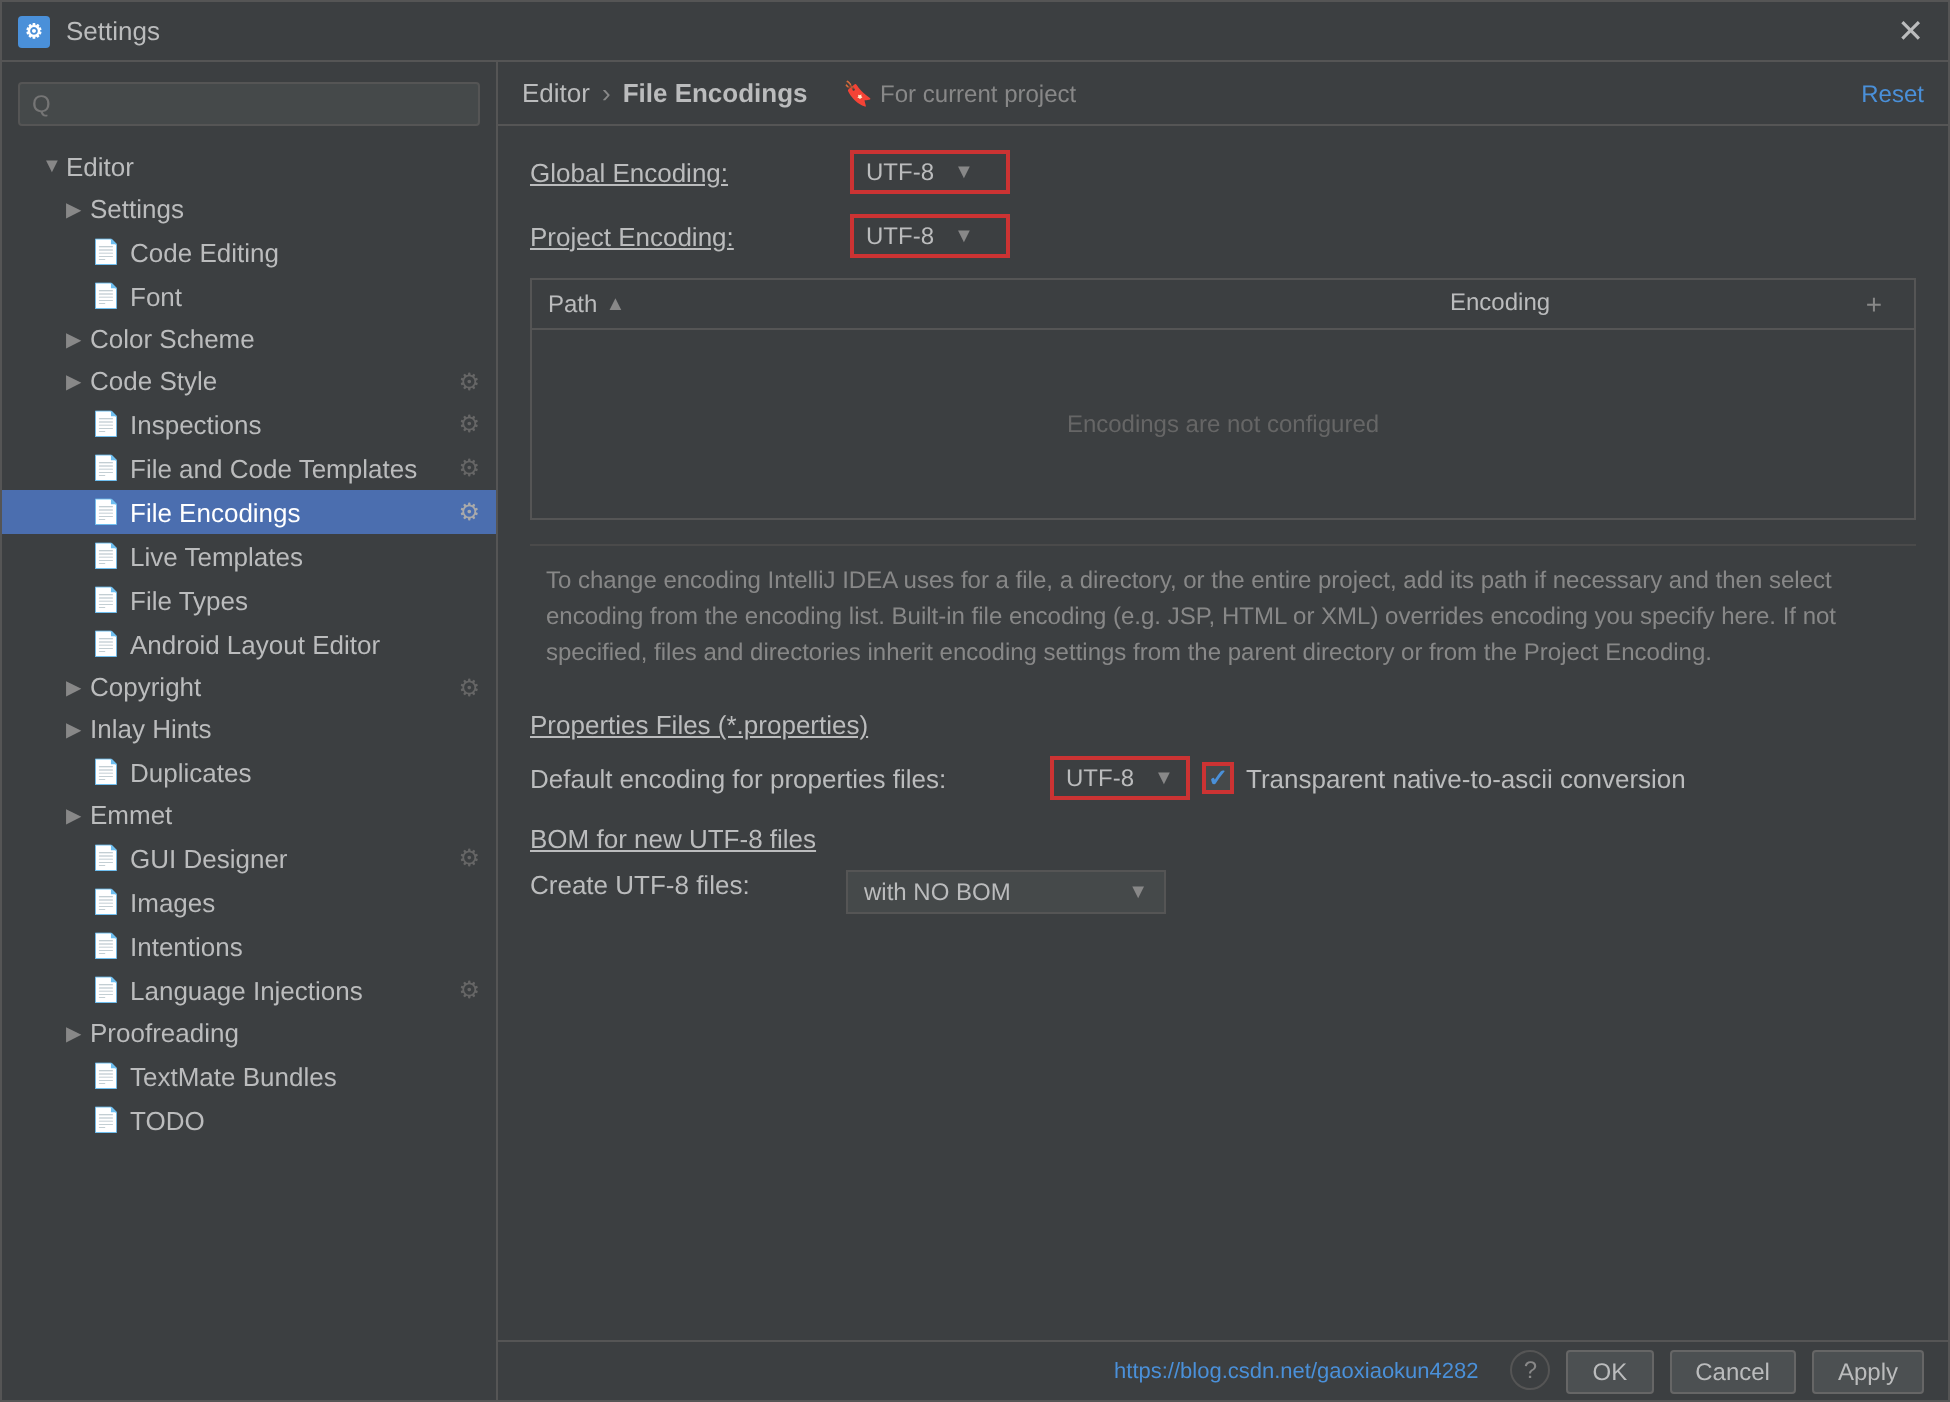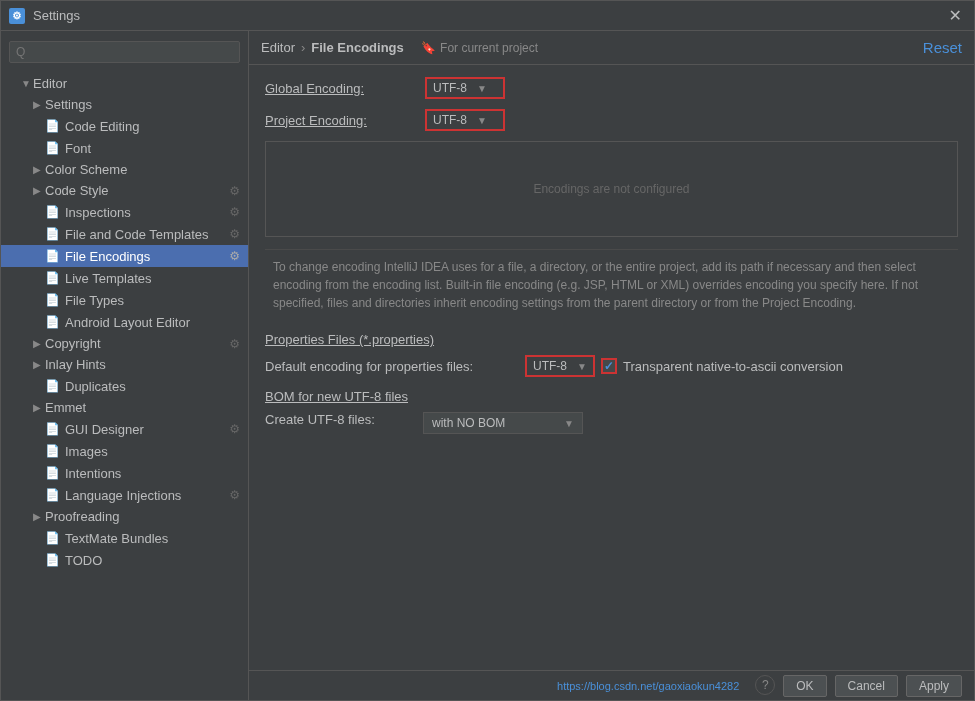--- a/index.html
+++ b/index.html
@@ -171,21 +171,21 @@
 
     .for-project {
       color: #888;
       font-size: 12px;
       margin-left: 12px;
     }
 
     .reset-link {
       color: #4a90d9;
       cursor: pointer;
-      font-size: 15px;
+      font-size: 12px;
     }
 
     .panel-body {
       flex: 1;
       padding: 12px 16px;
       overflow-y: auto;
     }
 
     .form-row {
       display: flex;
@@ -574,20 +574,28 @@
 
         <div class="form-row">
           <span class="form-label">Project Encoding:</span>
           <div class="dropdown-select" style="border: 2px solid #cc3333; background:#3c3f41; padding: 2px 6px; display:flex; align-items:center; min-width:80px;">
             <span>UTF-8</span>
             <span class="dropdown-arrow" style="margin-left:6px;">▼</span>
           </div>
         </div>
 
         <div class="path-encoding-table">
+          <div class="table-header">
+            <div class="table-col-path">
+              <span>Path</span>
+              <span style="color:#888; font-size:10px;">▲</span>
+            </div>
+            <div class="table-col-encoding">Encoding</div>
+            <div class="table-add-btn">+</div>
+          </div>
           <div class="table-empty">Encodings are not configured</div>
         </div>
 
         <div class="info-text">To change encoding IntelliJ IDEA uses for a file, a directory, or the entire project, add its path if necessary and then select encoding from the encoding list. Built-in file encoding (e.g. JSP, HTML or XML) overrides encoding you specify here. If not specified, files and directories inherit encoding settings from the parent directory or from the Project Encoding.</div>
 
         <div>
           <div class="section-title">Properties Files (*.properties)</div>
           <div class="props-row">
             <span class="props-label">Default encoding for properties files:</span>
             <div class="dropdown-select" style="border: 2px solid #cc3333; background:#3c3f41; padding: 2px 6px; display:flex; align-items:center; min-width:70px; margin-right:6px;">

